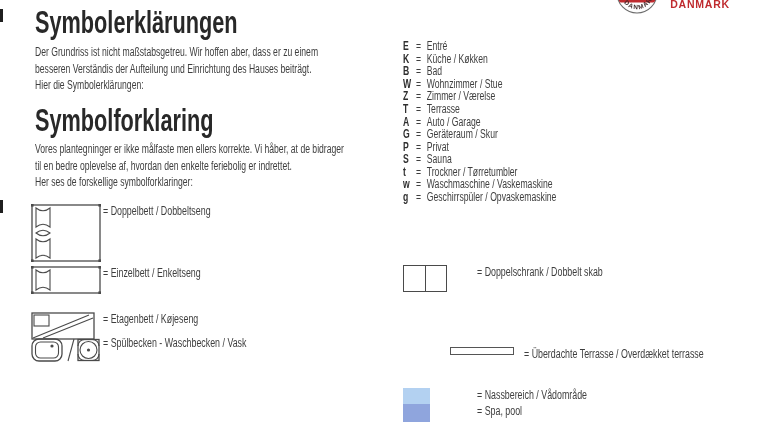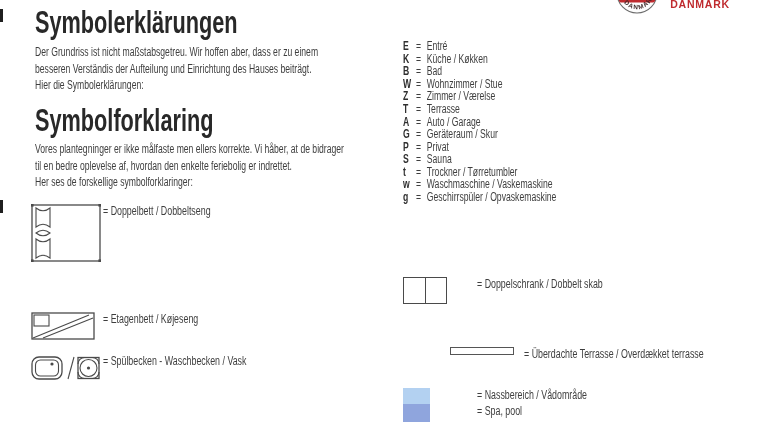--- a/index.html
+++ b/index.html
@@ -82,33 +82,46 @@
         <rect class="dot" x="0" y="55.4" width="2.6" height="2.6"></rect>
           <rect class="dot" x="67.4" y="55.4" width="2.6" height="2.6"></rect>
         <path class="thin" d="M5,4 C10,8 14,8 19,4 L19,23 C14,19 10,19 5,23 Z"></path>
         <path class="thin" d="M5,29 C10,25 14,25 19,29 C14,33 10,33 5,29 Z"></path>
         <path class="thin" d="M5,35 C10,39 14,39 19,35 L19,54 C14,50 10,50 5,54 Z"></path>
       </svg>
     </div>
     <span class="lbl">= Doppelbett / Dobbeltseng</span>
   </div>
 
+  <div class="row" style="left:31px;top:266px;height:28px;">
+    <div class="sym-cell">
+      <svg class="ic" width="70" height="28" viewBox="0 0 70 28">
+        <rect class="stroke" x="1" y="1" width="68" height="26"></rect>
+        <rect class="dot" x="0" y="0" width="2.6" height="2.6"></rect>
+          <rect class="dot" x="67.4" y="0" width="2.6" height="2.6"></rect>
+        <rect class="dot" x="0" y="25.4" width="2.6" height="2.6"></rect>
+          <rect class="dot" x="67.4" y="25.4" width="2.6" height="2.6"></rect>
+        <path class="thin" d="M5,4 C10,8 14,8 19,4 L19,24 C14,20 10,20 5,24 Z"></path>
+      </svg>
+    </div>
+    <span class="lbl">= Einzelbett / Enkeltseng</span>
+  </div>
 
   <div class="row" style="left:31px;top:312px;height:28px;">
     <div class="sym-cell">
       <svg class="ic" width="64" height="28" viewBox="0 0 64 28">
         <rect class="stroke" x="1" y="1" width="62" height="26"></rect>
         <rect class="thin" x="3" y="3" width="15" height="11"></rect>
         <path class="thin" d="M2,26 L58,3 M12,26 L62,6"></path>
       </svg>
     </div>
     <span class="lbl">= Etagenbett / Køjeseng</span>
   </div>
 
-  <div class="row" style="left:31px;top:354px;height:28px;">
+  <div class="row" style="left:31px;top:336px;height:28px;">
     <div class="sym-cell">
       <svg class="ic" width="70" height="28" viewBox="0 0 70 28">
         <rect class="stroke" x="1" y="3" width="30" height="22" rx="7"></rect>
         <rect class="thin" x="4.5" y="6" width="23" height="16" rx="5"></rect>
         <circle class="dot" cx="21" cy="10" r="1.6"></circle>
         <path class="thin" d="M37,25 L43,3"></path>
         <rect class="stroke" x="47" y="3.5" width="21" height="21"></rect>
         <circle class="thin" cx="57.5" cy="14" r="8.5"></circle>
         <circle class="dot" cx="57.5" cy="14" r="1.6"></circle>
         <path class="thin" d="M47,10 A6.5,6.5 0 0 1 53.5,3.5 M61.5,3.5 A6.5,6.5 0 0 1 68,10 M68,18 A6.5,6.5 0 0 1 61.5,24.5 M53.5,24.5 A6.5,6.5 0 0 1 47,18"></path>
@@ -181,21 +194,21 @@
       </div>
     <div class="crow">
         <span class="cl">g</span>
         <span class="ce">=</span>
         <span class="ct">Geschirrspüler / Opvaskemaskine</span>
       </div>
   </div>
 
 
 
-  <div class="row" style="left:403px;top:277px;height:26px;">
+  <div class="row" style="left:403px;top:265px;height:26px;">
     <div class="sym-cell r">
       <div class="box dwardrobe">
           <div class="half"></div>
           <div class="half"></div>
         </div>
     </div>
     <span class="lbl">= Doppelschrank / Dobbelt skab</span>
   </div>
 
 

